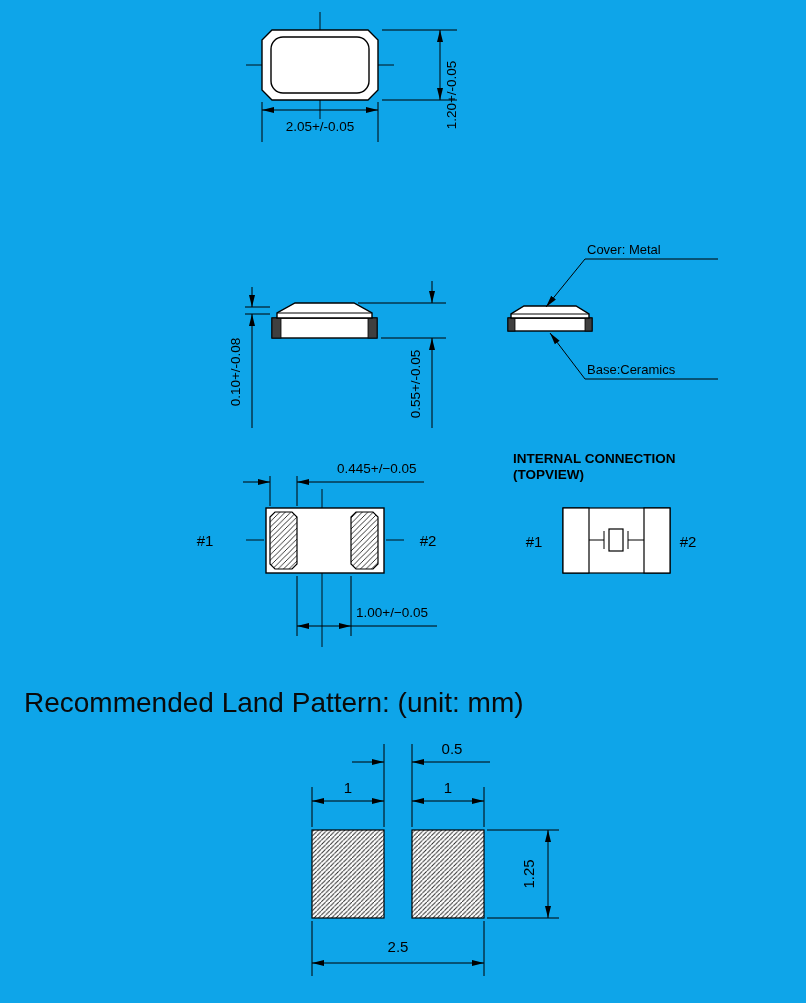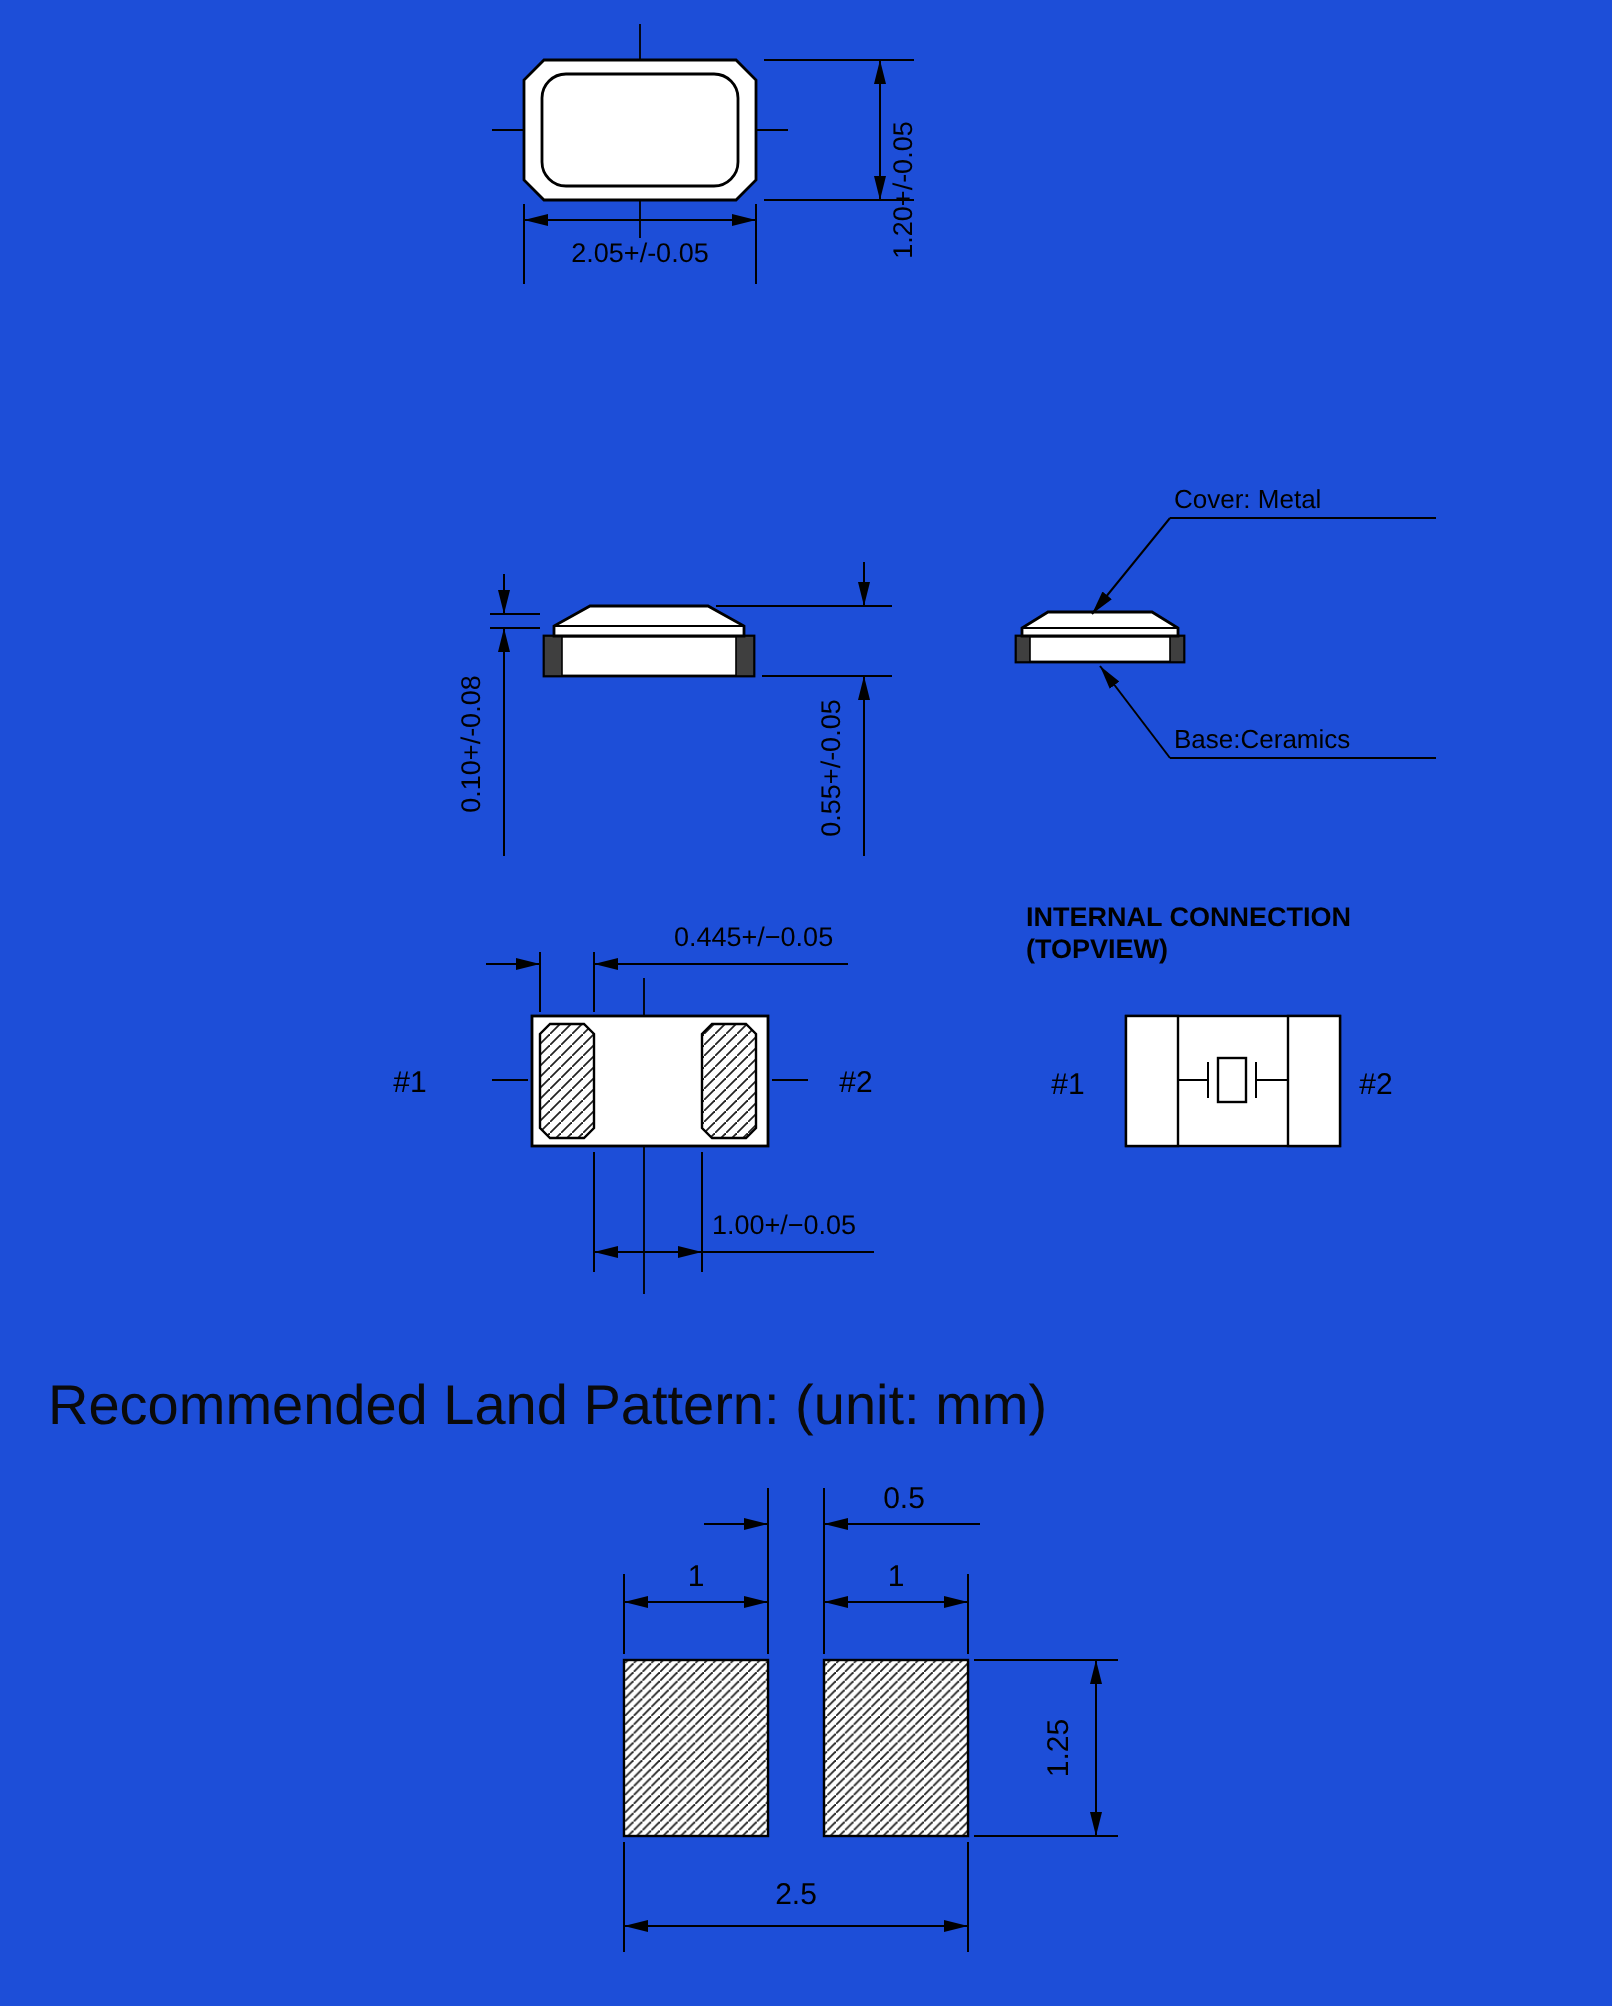--- a/index.html
+++ b/index.html
@@ -1,16 +1,16 @@
 <!DOCTYPE html>
 <html><head>
 <meta charset="utf-8">
 <style>
   html,body{margin:0;padding:0;background:#fff}
-  .page{position:relative;width:806px;height:1003px;background:#1d4ed8;overflow:hidden}
+  .page{position:relative;width:806px;height:1003px;background:#0ea5e9;overflow:hidden}
   svg{display:block}
   text{font-family:"Liberation Sans",sans-serif;fill:#000}
   .dimtxt{font-size:13.5px}
   .pintxt{font-size:15px}
   .lbltxt{font-size:13px}
   .ictxt{font-size:13.5px;font-weight:bold}
   .heading{font-size:28px;fill:#0a0a0a}
   .ln{stroke:#000;stroke-width:1;fill:none}
   .cl{stroke:#000;stroke-width:0.9;fill:none}
   .ol{stroke:#000;stroke-width:1.4;fill:#fff}

